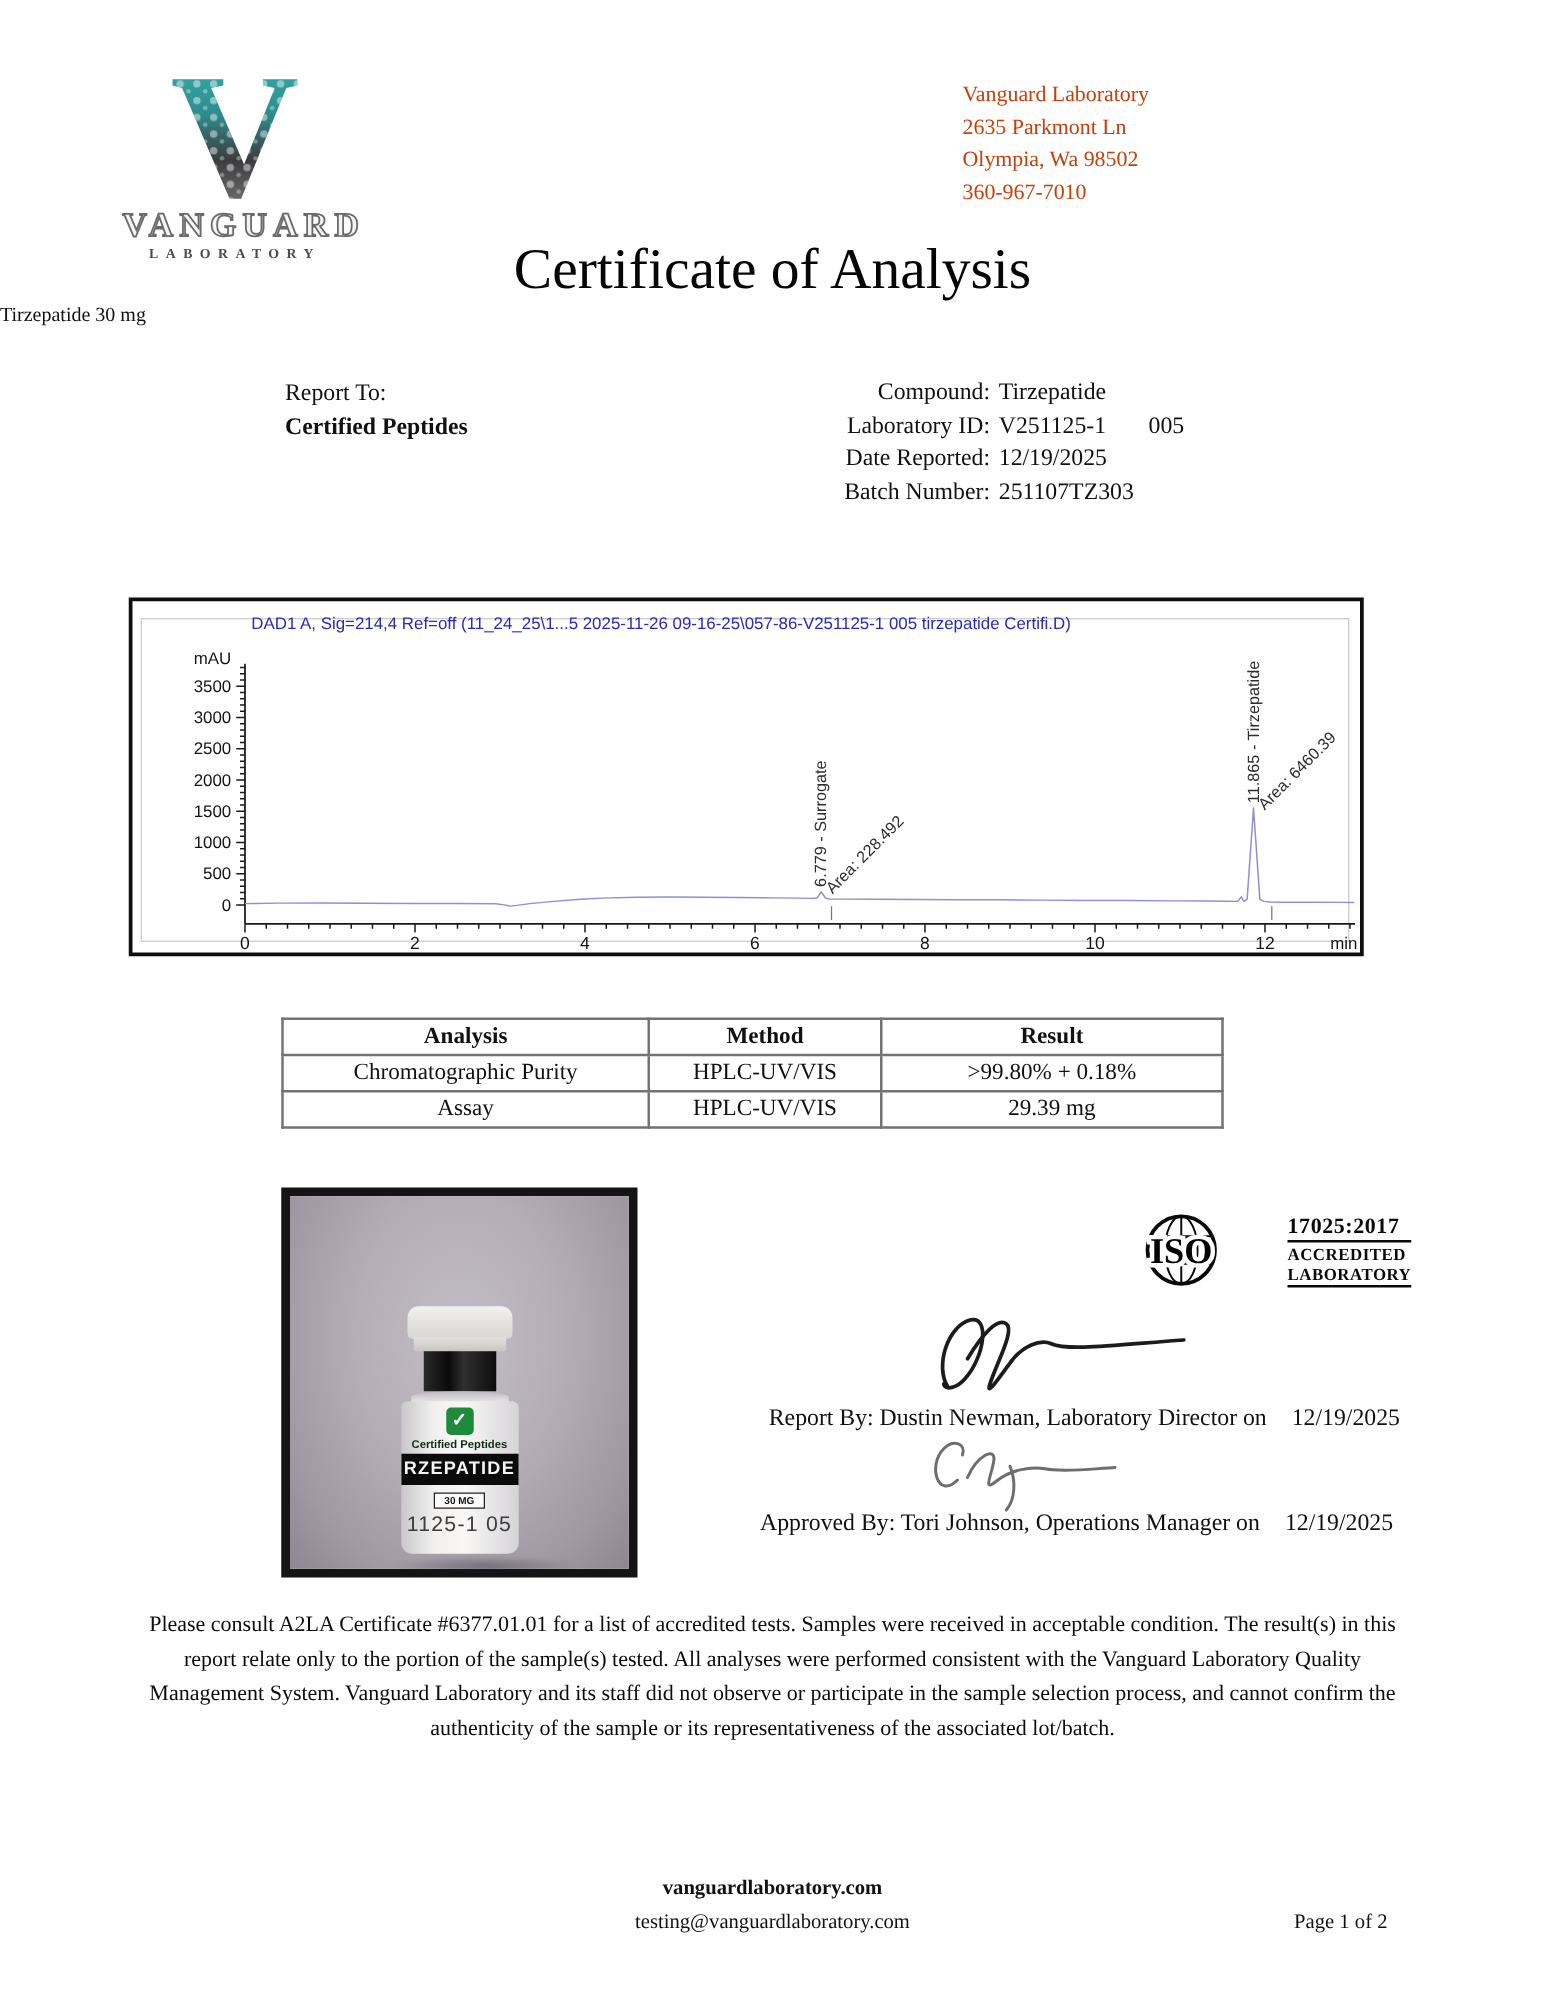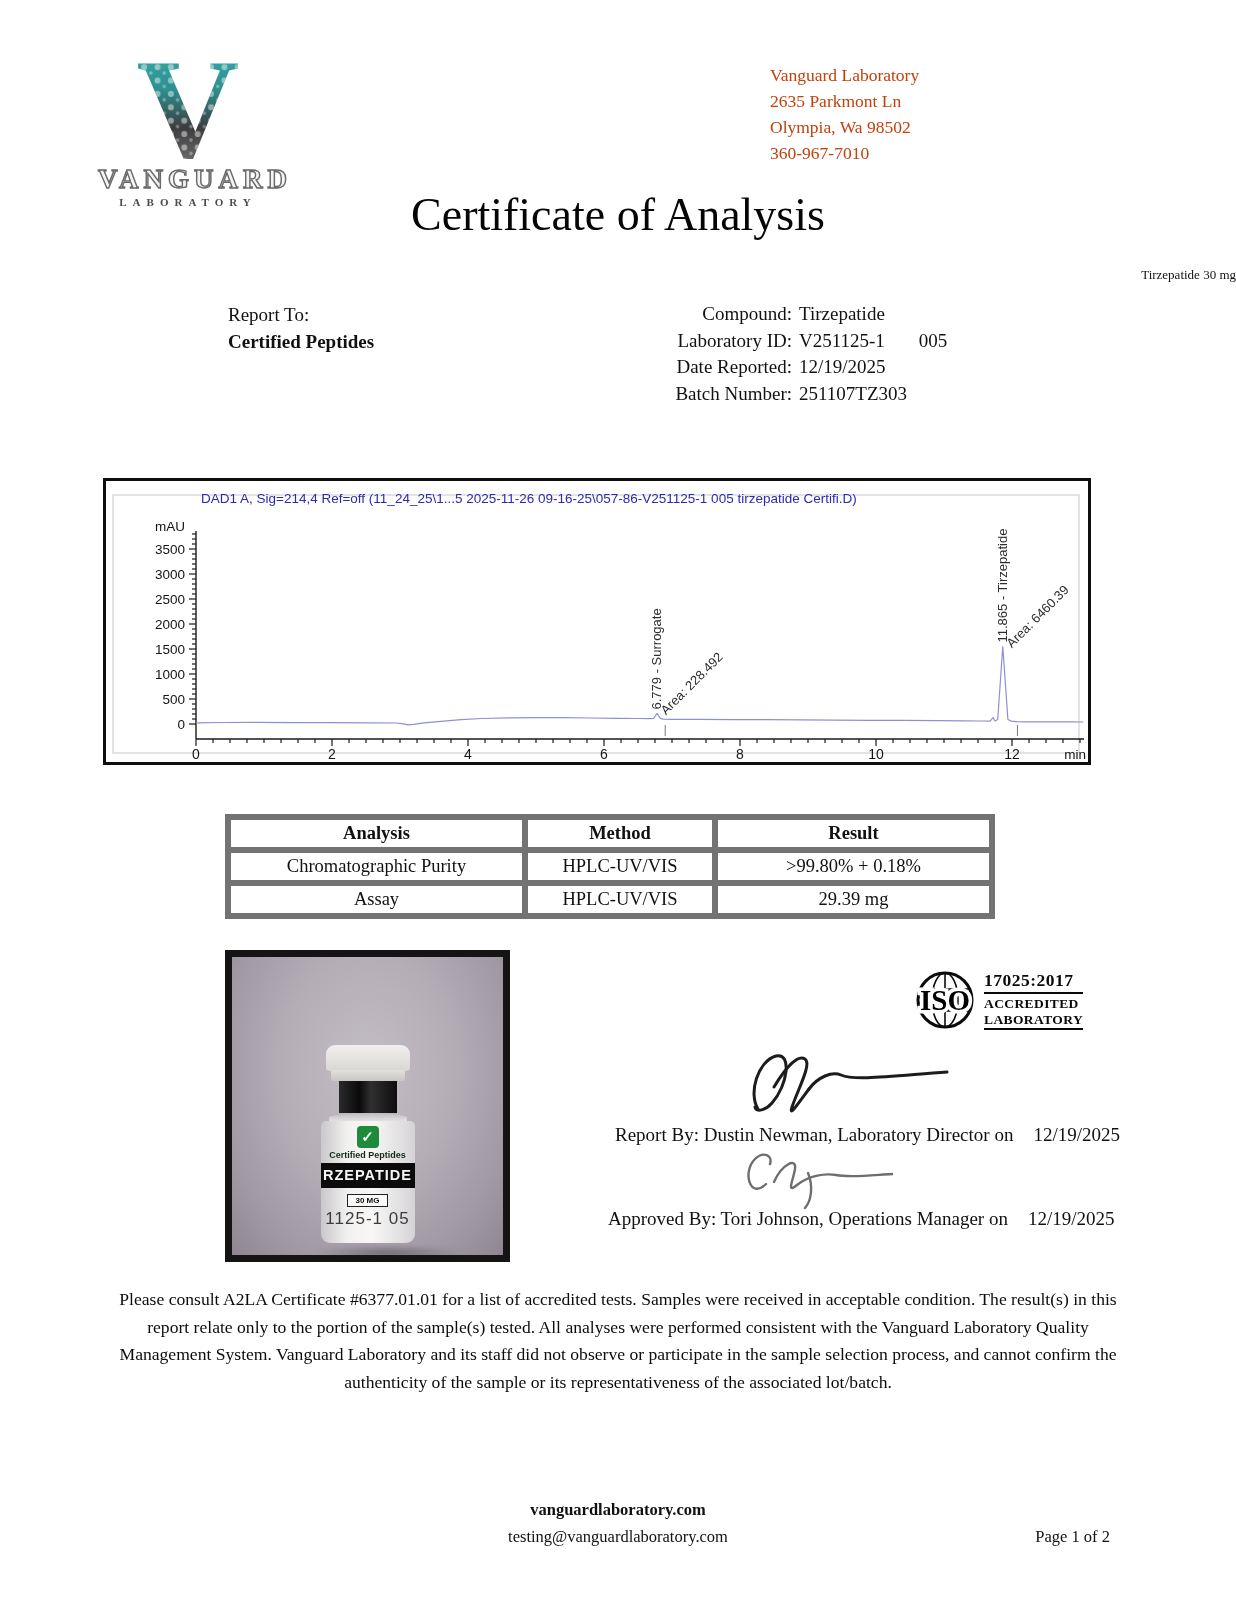--- a/index.html
+++ b/index.html
@@ -7,35 +7,35 @@
         font-family:"Liberation Serif",serif;color:#111;overflow:hidden;}
   
   .logo-block{position:absolute;left:98px;top:50px;width:180px;text-align:center;}
   .logo-word{font-family:"Liberation Serif",serif;font-size:27px;font-weight:700;letter-spacing:5px;
              color:#f4f4f4;-webkit-text-stroke:1.4px #6a6a6a;text-shadow:0 0 1px #888;margin-top:-6px;}
   .logo-sub{font-size:11px;letter-spacing:6px;color:#4d4d4d;margin-top:1px;font-weight:600;}
   .address-block{position:absolute;left:770px;top:62px;width:346px;text-align:left;
                  font-size:17.5px;line-height:26px;color:#c2410c;}
   
   .doc-title{position:absolute;left:0;top:188px;width:100%;text-align:center;font-size:46px;color:#050505;}
-  .doc-subtitle{position:absolute;left:0;top:267px;width:100%;text-align:right;font-size:13px;}
+  .doc-subtitle{position:absolute;left:0;top:244px;width:100%;text-align:left;font-size:16px;}
   
   .report-to{position:absolute;left:228px;top:301px;font-size:19px;line-height:27px;}
   .report-to .rt-name{font-weight:700;}
   .info-block{position:absolute;left:558px;top:301px;font-size:19px;line-height:26.6px;}
   .info-row{display:flex;}
   .info-label{display:inline-block;width:234px;text-align:right;}
   .info-value{display:inline-block;padding-left:7px;white-space:nowrap;}
   .info-value2{display:inline-block;margin-left:34px;}
   
   .chart-box{position:absolute;left:103px;top:478px;width:988px;height:287px;
              border:3px solid #0e0e0e;box-sizing:border-box;background:#fff;}
   
   .results{position:absolute;left:225px;top:814px;border-collapse:collapse;font-size:18.5px;}
-  .results th,.results td{border:6px solid #737373;text-align:center;padding:0;height:27px;}
+  .results th,.results td{border:2px solid #737373;text-align:center;padding:0;height:27px;}
   .results th{font-weight:700;}
   .col-a{width:291px;}.col-m{width:184px;}.col-r{width:271px;}
   
   .photo-frame{position:absolute;left:225px;top:950px;width:285px;height:312px;
                border:7px solid #141414;box-sizing:border-box;}
   .photo-bg{position:absolute;inset:0;
             background:radial-gradient(ellipse at 50% 38%,#c3bdc5 0%,#b4adb6 45%,#a099a3 78%,#8e8791 100%);
             filter:blur(0.4px);}
   .vial{position:absolute;left:50%;top:88px;transform:translateX(-50%);width:110px;}
   .vial-cap{width:84px;height:26px;margin:0 auto;background:linear-gradient(#f2f0ee,#d9d7d3);
@@ -51,21 +51,21 @@
   .vial-band{background:#0b0b0b;color:#f5f5f5;font-family:"Liberation Sans",sans-serif;font-weight:700;
              font-size:14.5px;letter-spacing:1px;line-height:25px;height:25px;margin-top:3px;white-space:nowrap;}
   .vial-dose{display:inline-block;border:1.5px solid #222;font-family:"Liberation Sans",sans-serif;
              font-size:8px;font-weight:700;color:#111;padding:1px 7px;margin-top:6px;background:#fafafa;}
   .vial-lot{font-family:"Liberation Sans",sans-serif;font-size:17px;color:#3c3c3c;margin-top:2px;
             letter-spacing:1px;white-space:nowrap;}
   .vial-shadow{width:150px;height:16px;margin:2px auto 0;border-radius:50%;
                background:radial-gradient(rgba(30,25,35,0.38),rgba(30,25,35,0) 70%);filter:blur(2px);}
   
   .iso-block{position:absolute;left:915px;top:970px;display:flex;align-items:center;gap:9px;}
-  .iso-text{font-family:"Liberation Serif",serif;font-weight:700;color:#0a0a0a;}
+  .iso-text{font-family:"Liberation Serif",serif;font-weight:700;color:#0a0a0a;margin-left:46px;}
   .iso-line1{font-size:17.5px;border-bottom:2px solid #0a0a0a;padding-bottom:1px;letter-spacing:0.5px;}
   .iso-line2{font-size:13.5px;margin-top:2px;letter-spacing:0.4px;}
   .iso-line3{font-size:13.5px;border-bottom:2px solid #0a0a0a;letter-spacing:0.4px;}
   
   .sig1{position:absolute;left:742px;top:1045px;}
   .sig2{position:absolute;left:738px;top:1142px;}
   .sign-line{position:absolute;font-size:19px;white-space:nowrap;}
   .sign-line .sig-date{margin-left:20px;}
   .report-by{left:615px;top:1124px;}
   .approved-by{left:608px;top:1208px;}

